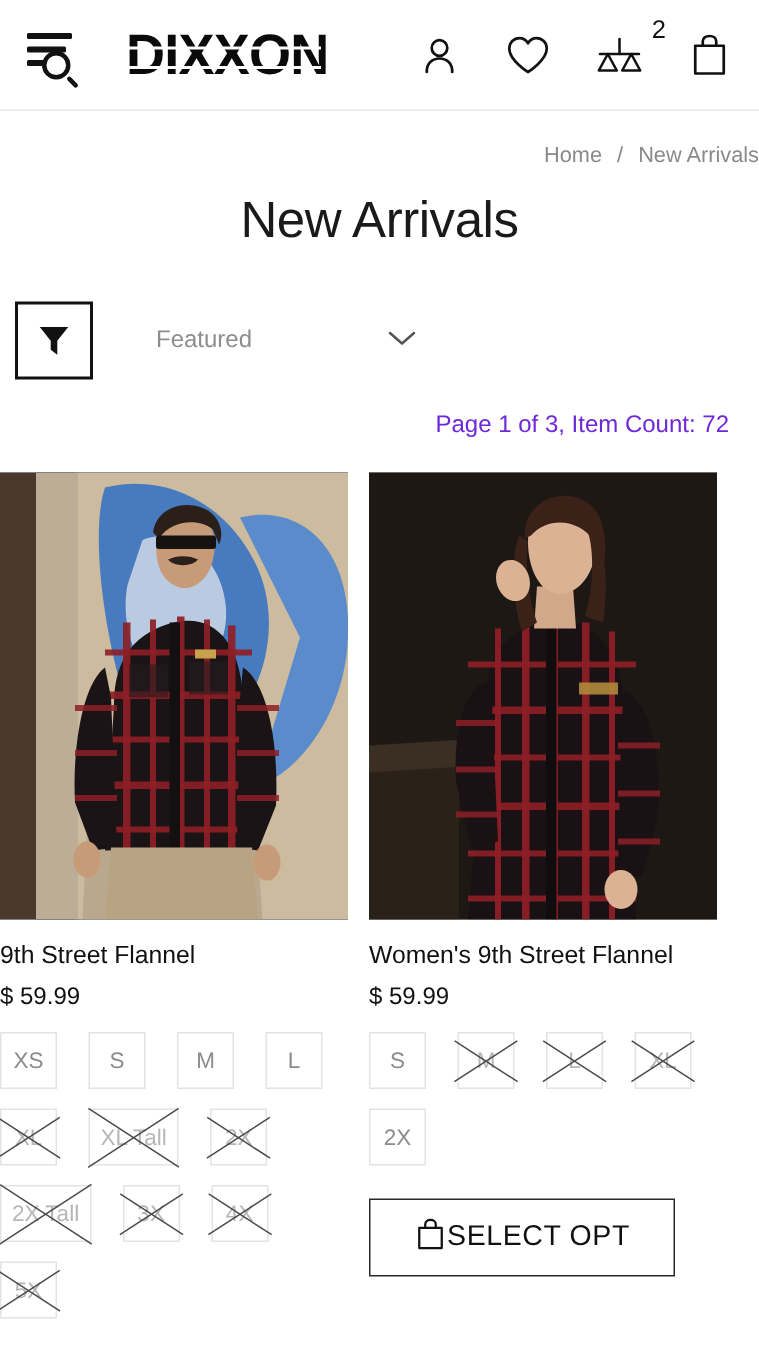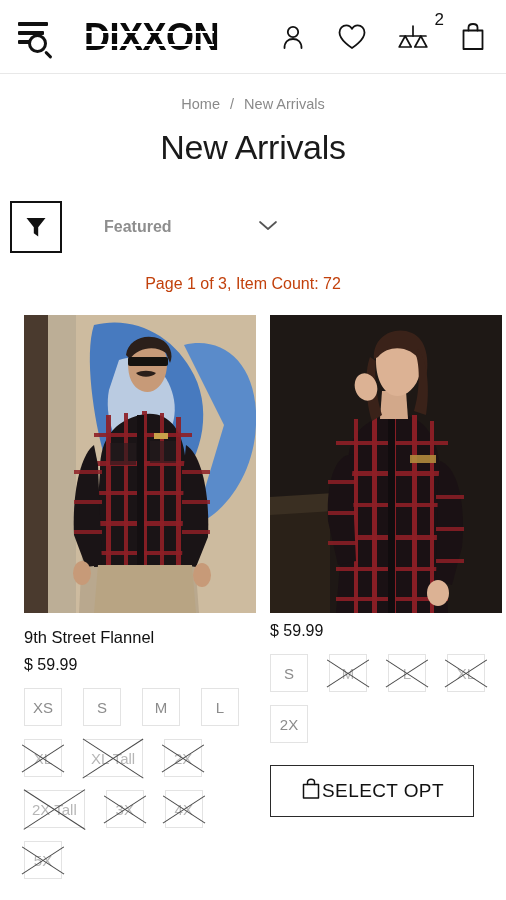--- a/index.html
+++ b/index.html
@@ -46,65 +46,64 @@
   .icon-btn { cursor:pointer; position:relative; display:flex; align-items:center; justify-content:center; }
 
   .badge-num {
     position:absolute; top:-12px; right:-14px;
     font-size:17px; color:#111; font-family:"Liberation Sans", sans-serif;
   }
 
   
   .breadcrumb {
     margin-top: 22px;
-    text-align:center;
+    text-align:right;
     font-size: 14.5px; color:#8a8a8a;
   }
   .breadcrumb .sep { margin: 0 6px; }
   .breadcrumb a { color:#8a8a8a; text-decoration:none; }
   .page-title {
     margin-top: 16px;
     text-align:center;
     font-size: 34px; font-weight: 400; color:#1a1a1a;
     letter-spacing: -0.3px;
   }
 
   
   .toolbar {
     margin-top: 34px;
     display:flex; align-items:center;
     padding: 0 10px;
-    font-weight: bold;
   }
   .filter-btn {
     width: 52px; height: 52px;
     border: 2px solid #111; background:#fff;
     display:flex; align-items:center; justify-content:center;
     cursor:pointer; flex: 0 0 auto;
   }
   .sort-wrap {
     margin-left: 42px;
     display:flex; align-items:center;
     width: 175px; cursor:pointer;
   }
   .sort-label { font-size: 16px; color:#8e8e8e; }
   .sort-caret { margin-left:auto; }
 
   .count-row {
     margin-top: 22px;
-    text-align:center;
+    text-align:right;
     padding-right: 20px;
-    font-size: 16px; color:#c2410c;
+    font-size: 16px; color:#6d28d9;
   }
 
   
   .grid {
     margin-top: 22px;
     display:flex;
-    padding: 0 24px;
+    padding: 0 0;
     gap: 14px;
   }
   .card { width: 232px; }
   .card-img {
     width: 232px; height: 298px;
     overflow:hidden; position:relative;
     background:#111;
   }
   .card-img svg { display:block; width:100%; height:100%; }
   .card-title {
@@ -371,20 +370,21 @@
               <path d="M148 34 C158 46 160 76 156 100 L144 96 C150 76 150 52 146 40 Z" fill="#3a2219"></path>
               <path d="M100 42 C94 58 96 88 102 106 L112 100 C106 82 104 58 106 46 Z" fill="#3a2219"></path>
 
               <ellipse cx="96" cy="72" rx="11" ry="14" fill="#dcb294" transform="rotate(-18 96 72)"></ellipse>
 
               <ellipse cx="168" cy="278" rx="11" ry="13" fill="#dcb294"></ellipse>
             </g>
           </g>
         </svg>
       </div>
+      <div class="card-title">Women's 9th Street Flannel</div>
       <div class="card-price">$ 59.99</div>
       <div class="sizes">
         <span class="swatch">S</span>
         <span class="swatch sold">M</span>
         <span class="swatch sold">L</span>
         <span class="swatch sold">XL</span>
         <span class="swatch">2X</span>
       </div>
       <div class="select-btn">
         <span>

